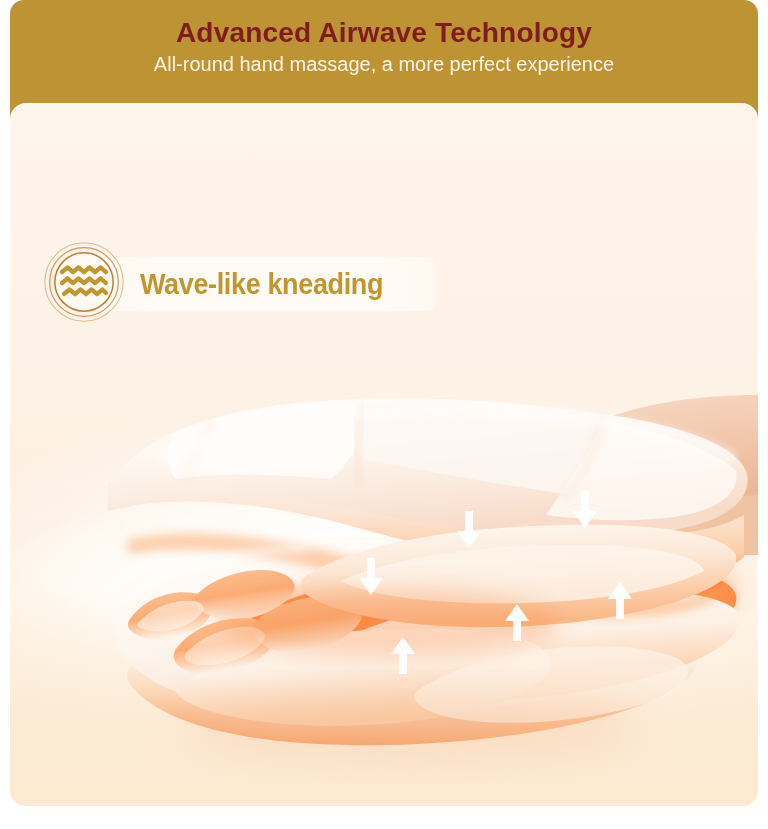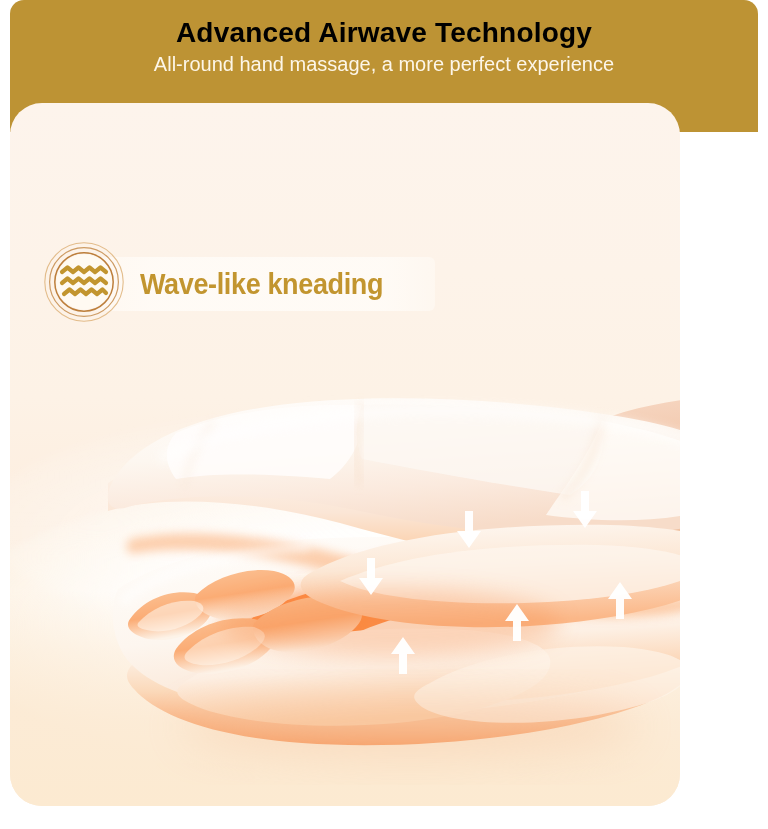--- a/index.html
+++ b/index.html
@@ -35,42 +35,42 @@
   .header-text-wrap {
     position: absolute;
     left: 0; top: 0;
     width: 748px;
     text-align: center;
     padding-top: 16px;
   }
   .header-title {
     font-size: 28px;
     font-weight: bold;
-    color: #000000;
+    color: #7f1d1d;
     letter-spacing: 0.2px;
     line-height: 34px;
     white-space: nowrap;
   }
   .header-subtitle {
     font-size: 20px;
     font-weight: normal;
     color: #fdf6e8;
     line-height: 22px;
     margin-top: 3px;
     white-space: nowrap;
   }
 
   
   .content-card {
     position: absolute;
     left: 10px;
     top: 103px;
-    width: 670px;
+    width: 748px;
     height: 703px;
-    border-radius: 32px;
+    border-radius: 16px;
     overflow: hidden;
     z-index: 2;
     background:
       linear-gradient(180deg,
         #fdf4ec 0%,
         #fdf3e9 24%,
         #fdf2e6 42%,
         #fdeedf 58%,
         #fceddb 72%,
         #fbead4 86%,

